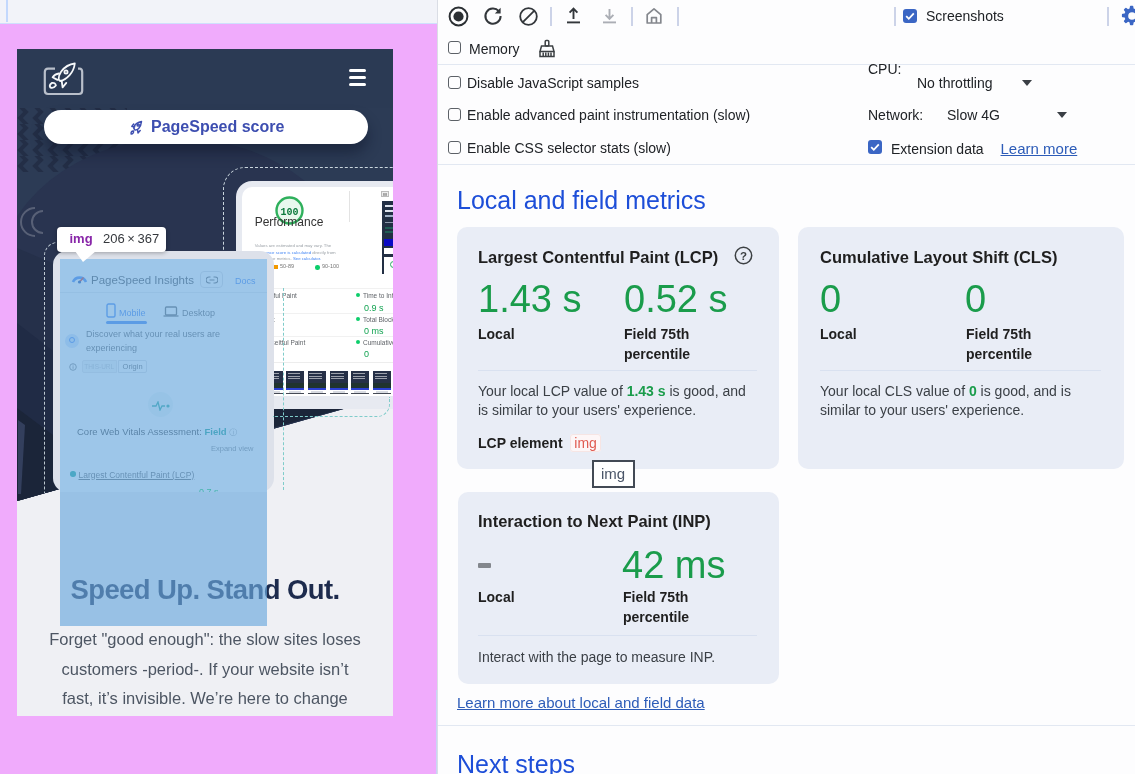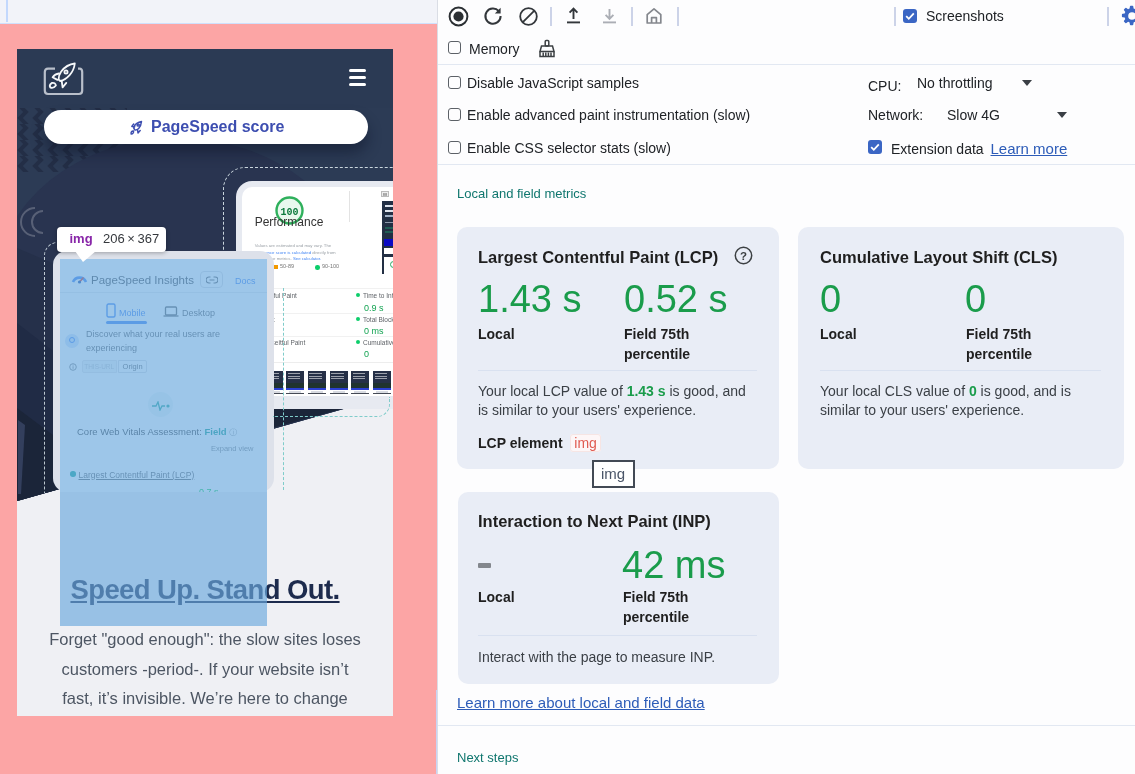--- a/index.html
+++ b/index.html
@@ -1,34 +1,34 @@
 <!DOCTYPE html>
 <html><head>
 <meta charset="utf-8">
 <style>
 * { margin:0; padding:0; box-sizing:border-box; }
 html,body { width:1135px; height:774px; overflow:hidden; font-family:"Liberation Sans", sans-serif; }
 .abs { position:absolute; }
 
-#pagewrap { position:absolute; left:0; top:0; width:437px; height:774px; background:#fca5a5; overflow:hidden; }
+#pagewrap { position:absolute; left:0; top:0; width:437px; height:774px; background:#f0abfc; overflow:hidden; }
 #topstrip { position:absolute; left:0; top:0; width:437px; height:24px; background:#f2f3f9; border-bottom:1.5px solid #cfe0fd; }
 #topstrip .bluev { position:absolute; left:5.7px; top:0; width:2.3px; height:22px; background:#c3d8fd; }
 #pagecard { position:absolute; left:17px; top:49px; width:376px; height:667px; background:#eff0f4; overflow:hidden; }
 #navbar { position:absolute; left:0; top:0; width:376px; height:59px; background:#2b3a54; }
 #hero { position:absolute; left:0; top:59px; width:376px; height:393px; background:#2b3a54;
   clip-path:polygon(0 0,100% 0,100% 287px,0 393px); }
 
 #devtools { position:absolute; left:437px; top:0; width:698px; height:774px; background:#fdfdfe; border-left:1px solid #dadde5; }
 .sep { position:absolute; width:1.5px; background:#ccd3e8; }
 .cb { position:absolute; width:13px; height:13px; border:1.5px solid #5c6167; border-radius:3px; background:#fdfdfe; }
 .cbc { position:absolute; width:14px; height:14px; border-radius:3px; background:#3b66c4; }
 .cbc svg { position:absolute; left:1px; top:1px; }
 .lbl { position:absolute; font-size:14px; color:#202327; white-space:nowrap; }
 .divider { position:absolute; left:0; width:698px; height:1px; background:#e2e8f2; }
-.h18 { position:absolute; font-size:13px; color:#0f766e; white-space:nowrap; }
+.h18 { position:absolute; font-size:25px; color:#1d4ed8; white-space:nowrap; }
 .card { position:absolute; background:#e9edf6; border-radius:10px; }
 .ctitle { position:absolute; font-size:16.5px; font-weight:bold; color:#1f1f1f; white-space:nowrap; }
 .bigval { position:absolute; font-size:38px; color:#1a9c4b; white-space:nowrap; }
 .slab { position:absolute; font-size:14px; font-weight:bold; color:#1f1f1f; line-height:19.5px; }
 .cdiv { position:absolute; height:1px; background:#d9e1f0; }
 .ctext { position:absolute; font-size:14px; color:#3a3f45; line-height:18.7px; }
 .ctext b { color:#1a9c4b; }
 a.dtlink { color:#2d5cb8; }
 .thumb { position:absolute; top:183.8px; width:18px; height:28.2px; background:linear-gradient(#263047 0 44%, #20332f 44% 60%, #2b3fd0 60% 68%, #ffffff 68% 78%, #454a55 78% 82%, #ffffff 82% 100%); }
 .thumb::before { content:""; position:absolute; left:1.5px; top:2px; right:4px; height:8px; background:repeating-linear-gradient(rgba(255,255,255,.55) 0 1px, transparent 1px 2.6px); }
@@ -194,21 +194,21 @@
             <circle cx="16" cy="5" r="1.6" fill="#26a69a"></circle>
           </svg>
       </div>
       <div class="abs" style="left:17px;top:166.5px;font-size:9.5px;color:#3c4043;">Core Web Vitals Assessment: <span style="color:#0f9d8f;font-weight:bold;">Field</span> <span style="color:#9aa0a6;font-size:8px;">ⓘ</span></div>
       <div class="abs" style="left:151px;top:185px;font-size:7.5px;color:#80868b;">Expand view</div>
       <div class="abs" style="left:10px;top:212px;width:5.5px;height:5.5px;border-radius:50%;background:#12a598;"></div>
       <div class="abs" style="left:18.5px;top:210.5px;font-size:8.5px;color:#5f6368;text-decoration:underline;">Largest Contentful Paint (LCP)</div>
       <div class="abs" style="left:139px;top:228px;font-size:9px;color:#00cc4e;">0.7 s</div>
     </div>
 
-    <div class="abs" style="left:0;top:524.5px;width:376px;text-align:center;font-size:27.5px;font-weight:bold;letter-spacing:-0.6px;color:#1d2b4d;z-index:4;text-decoration:underline;">Speed Up. Stand Out.</div>
+    <div class="abs" style="left:0;top:524.5px;width:376px;text-align:center;font-size:27.5px;font-weight:bold;letter-spacing:-0.6px;color:#1d2b4d;z-index:4;">Speed Up. Stand Out.</div>
     <div class="abs" style="left:0;top:576px;width:376px;text-align:center;font-size:16.5px;line-height:29.5px;color:#4d5663;z-index:4;">Forget "good enough": the slow sites loses<br>customers -period-. If your website isn’t<br>fast, it’s invisible. We’re here to change</div>
 
     <div class="abs" style="left:256px;top:348px;width:117px;height:19.5px;border-bottom:1.6px dashed #7fccca;border-right:1.6px dashed #7fccca;border-bottom-right-radius:13px;z-index:4;"></div>
     <div class="abs" style="left:266.3px;top:239px;width:10px;height:202px;border-left:1.6px dashed #7fccca;z-index:4;"></div>
 
     <div class="abs" style="left:43px;top:210px;width:206.8px;height:367px;background:rgba(107,168,222,.66);z-index:6;"></div>
 
     <div class="abs" style="left:39.5px;top:178px;width:109px;height:24.7px;background:#fff;border-radius:4px;box-shadow:0 1px 4px rgba(0,0,0,.3);z-index:7;">
       <span class="abs" style="left:13px;top:4px;font-size:13px;font-weight:bold;color:#8825a8;">img</span>
       <span class="abs" style="left:46.5px;top:4px;font-size:13px;color:#35383d;">206 × 367</span>
@@ -267,36 +267,36 @@
       <line x1="7.2" y1="14.5" x2="7.2" y2="18"></line>
       <line x1="9.8" y1="14.5" x2="9.8" y2="18"></line>
       <line x1="12.4" y1="14.5" x2="12.4" y2="18"></line>
       <line x1="15" y1="14.5" x2="15" y2="18"></line>
     </g>
   </svg>
   <div class="divider" style="top:64px"></div>
 
   <div class="cb" style="left:10px;top:76px"></div>
   <div class="lbl" style="left:29px;top:75px">Disable JavaScript samples</div>
-  <div class="lbl" style="left:430px;top:78px">CPU:</div>
+  <div class="lbl" style="left:430px;top:61px">CPU:</div>
   <div class="lbl" style="left:479px;top:75px">No throttling</div>
   <div class="abs" style="left:584px;top:80px;width:0;height:0;border-left:5.5px solid transparent;border-right:5.5px solid transparent;border-top:6.5px solid #3a3f45;"></div>
   <div class="cb" style="left:10px;top:108px"></div>
   <div class="lbl" style="left:29px;top:107px">Enable advanced paint instrumentation (slow)</div>
   <div class="lbl" style="left:430px;top:107px">Network:</div>
   <div class="lbl" style="left:509px;top:107px">Slow 4G</div>
   <div class="abs" style="left:619px;top:112px;width:0;height:0;border-left:5.5px solid transparent;border-right:5.5px solid transparent;border-top:6.5px solid #3a3f45;"></div>
   <div class="cb" style="left:10px;top:141px"></div>
   <div class="lbl" style="left:29px;top:140px">Enable CSS selector stats (slow)</div>
   <div class="cbc" style="left:430px;top:140px">
       <svg width="12" height="12" viewBox="0 0 12 12">
         <path d="M2.2 6.2 L4.8 8.8 L9.8 3.4" fill="none" stroke="#fff" stroke-width="1.8"></path>
       </svg>
     </div>
-  <div class="lbl" style="left:453px;top:140px">Extension data <a class="dtlink" href="#" style="font-size:15px;margin-left:3px;">Learn more</a></div>
+  <div class="lbl" style="left:453px;top:140px">Extension data <a class="dtlink" href="#" style="font-size:15px;margin-left:13px;">Learn more</a></div>
   <div class="divider" style="top:164px"></div>
 
   <div class="h18" style="left:19px;top:186px">Local and field metrics</div>
 
   <div class="card" style="left:18.5px;top:227px;width:322px;height:242px"></div>
   <div class="ctitle" style="left:40px;top:248px">Largest Contentful Paint (LCP)</div>
   <svg class="abs" style="left:296px;top:246px" width="19" height="19" viewBox="0 0 19 19">
     <circle cx="9.5" cy="9.5" r="8.2" fill="none" stroke="#3c4043" stroke-width="1.5"></circle>
     <text x="9.5" y="13.6" font-size="11.5" font-weight="bold" fill="#3c4043" text-anchor="middle" font-family="Liberation Sans">?</text>
   </svg>

